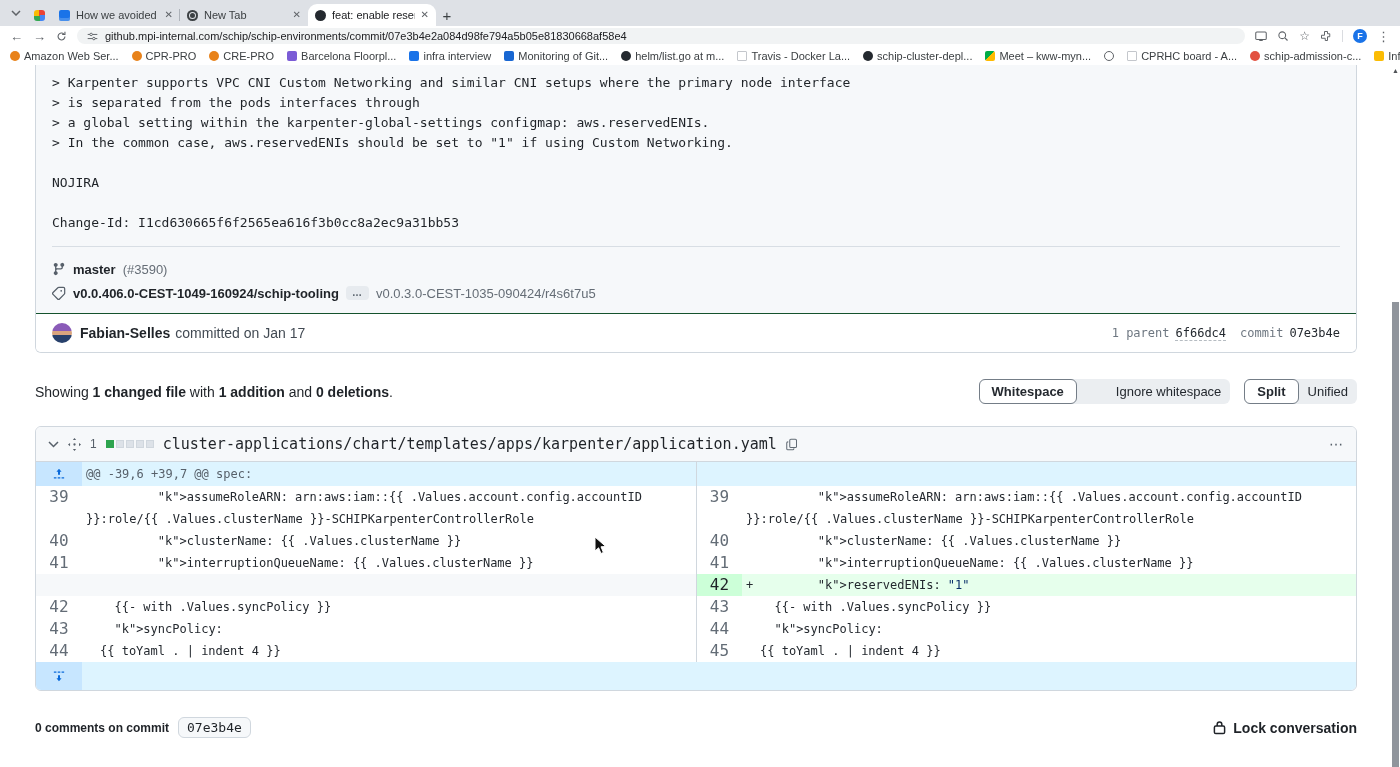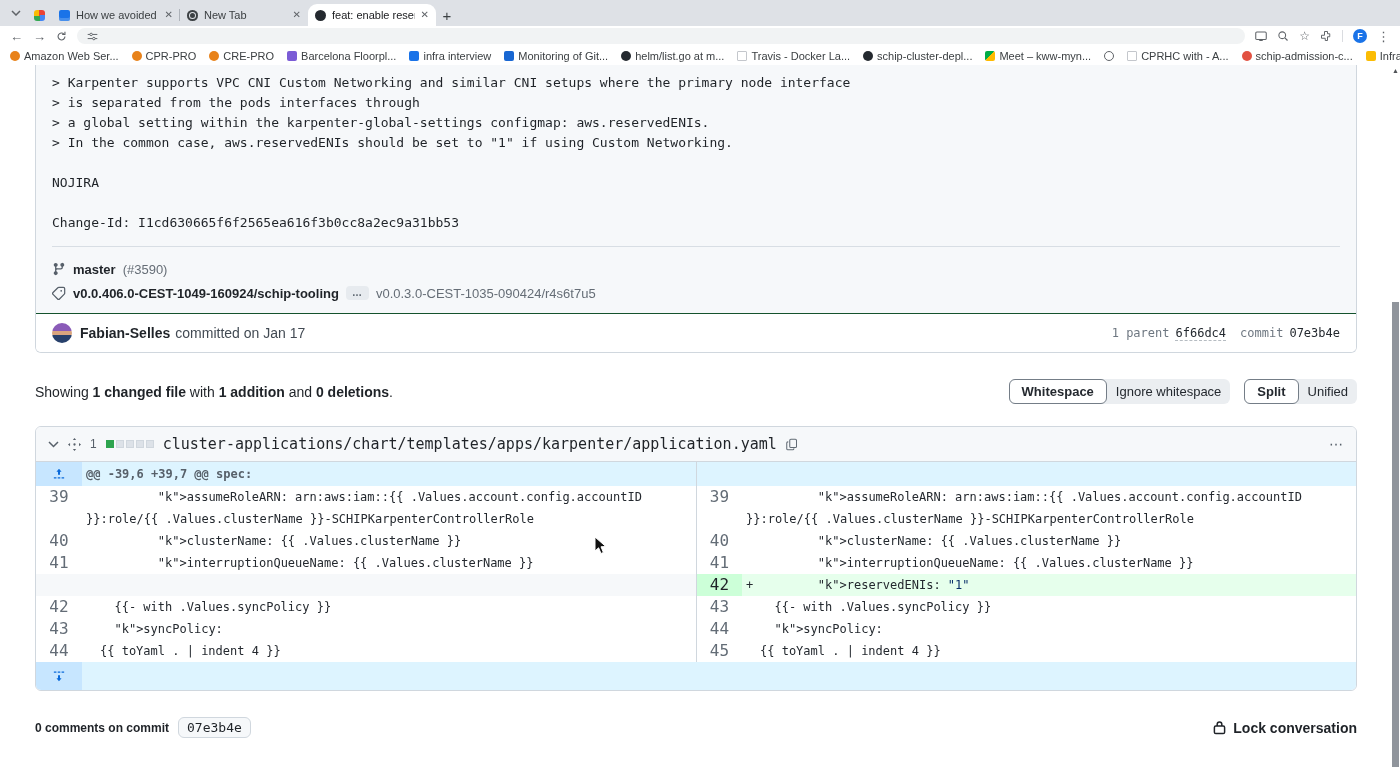--- a/index.html
+++ b/index.html
@@ -76,21 +76,21 @@
   .author-name { font-weight:700; margin-right:5px; }
   .commit-meta { margin-left:auto; font-family:"DejaVu Sans Mono", monospace; font-size:12px; color:#6e7781; display:flex; gap:6px; align-items:center; }
   .sha { color:#24292f; }
   .sha-link { border-bottom:1px dashed #b6bcc2; }
 
   .showing-row { display:flex; align-items:center; margin-top:26px; font-size:14px; color:#1f2328; }
   .showing-row b { font-weight:700; }
   .seg-group { display:flex; background:#ebeef1; border-radius:6px; font-size:13px; align-items:stretch; }
   .seg { padding:5px 9px; color:#24292f; border-radius:6px; }
   .seg.selected { background:#fff; border:1px solid #747d87; font-weight:700; padding:4px 12px; }
-  .grp1 { margin-left:auto; }
+  .grp1 { margin-left:auto;gap:30px; }
   .grp2 { margin-left:14px; }
 
   .diff-box { margin-top:22px; border:1px solid #d0d7de; border-radius:6px; overflow:hidden; }
   .diff-header { display:flex; align-items:center; gap:9px; padding:8px 12px; background:#f6f8fa;
     border-bottom:1px solid #d0d7de; font-size:12px; color:#57606a; }
   .diff-count { color:#57606a; font-size:12px; }
   .stat-squares { display:flex; gap:2px; }
   .sq { width:8px; height:8px; background:#dde2e8; border:1px solid #d0d7de; }
   .sq.green { background:#2da44e; border-color:#2da44e; }
   .file-path { font-family:"DejaVu Sans Mono", monospace; font-size:15px; color:#1f2328; }
@@ -102,21 +102,21 @@
   .cell { min-height:22px; }
   .num { text-align:center; color:#636c76; font-size:16px; line-height:22px; }
   .rnum { border-left:1px solid #d0d7de; }
   .code { white-space:pre-wrap; overflow-wrap:anywhere; word-break:break-word; padding:0 10px 0 4px; }
   .sign { display:inline-block; width:14px; }
   .empty-cell { background:#f6f8fa; }
   .add-code { background:#e6ffec; }
   .add-num { background:#ccffd8; color:#1f2328; }
   .hunk-row .num { background:#c7e6ff; }
   .hunk-row .code, .hunk-row .rnum { background:#ddf4ff; }
-  .hunk-text { color:#57606a;font-weight:bold; }
+  .hunk-text { color:#57606a; }
   .expander-row { display:grid; grid-template-columns:46px 1fr; height:28px; }
   .expander-gutter { background:#c7e6ff; display:flex; align-items:center; justify-content:center; }
   .expander-body { background:#ddf4ff; }
   .s { color:#0a3069; }
 
   .comments-row { display:flex; align-items:center; margin-top:26px; color:#1f2328; }
   .comments-title { font-size:12px; font-weight:700; }
   .sha-chip { font-family:"DejaVu Sans Mono", monospace; font-size:13px; background:#f6f8fa;
     border:1px solid #d0d7de; border-radius:6px; padding:2px 8px; margin-left:9px; color:#1f2328; }
   .lock-btn { margin-left:auto; display:flex; align-items:center; gap:7px; font-size:14px; font-weight:700; color:#1f2328; }
@@ -177,20 +177,21 @@
       <span>
         <svg width="11" height="11" viewBox="0 0 16 16">
             <g stroke="#5f6368" stroke-width="1.4">
               <line x1="1" y1="5" x2="15" y2="5"></line>
               <line x1="1" y1="11" x2="15" y2="11"></line>
               <circle cx="6" cy="5" r="1.8" fill="#fff"></circle>
               <circle cx="10" cy="11" r="1.8" fill="#fff"></circle>
             </g>
           </svg>
       </span>
+      <span class="url-text">github.mpi-internal.com/schip/schip-environments/commit/07e3b4e2a084d98fe794a5b05e81830668af58e4</span>
     </div>
     <div class="omni-right">
       <span>
         <svg width="12" height="11" viewBox="0 0 16 14">
             <rect x="1" y="1" width="14" height="10" rx="1.5" stroke="#5f6368" stroke-width="1.4" fill="none"></rect>
             <path d="M5 13l3-3 3 3z" fill="#5f6368"></path>
           </svg>
       </span>
       <span>
         <svg width="12" height="12" viewBox="0 0 16 16">
@@ -262,21 +263,21 @@
     <span class="bk-label">Meet – kww-myn...</span>
   </span>
 
   <span class="bk-item">
     <span class="bk bk-globe"></span>
 
   </span>
 
   <span class="bk-item">
     <span class="bk bk-doc"></span>
-    <span class="bk-label">CPRHC with - A...</span>
+    <span class="bk-label">CPRHC board - A...</span>
   </span>
 
   <span class="bk-item">
     <span class="bk bk-redapp"></span>
     <span class="bk-label">schip-admission-c...</span>
   </span>
 
   <span class="bk-item">
     <span class="bk bk-hand"></span>
     <span class="bk-label">Infra Interview Se...</span>

